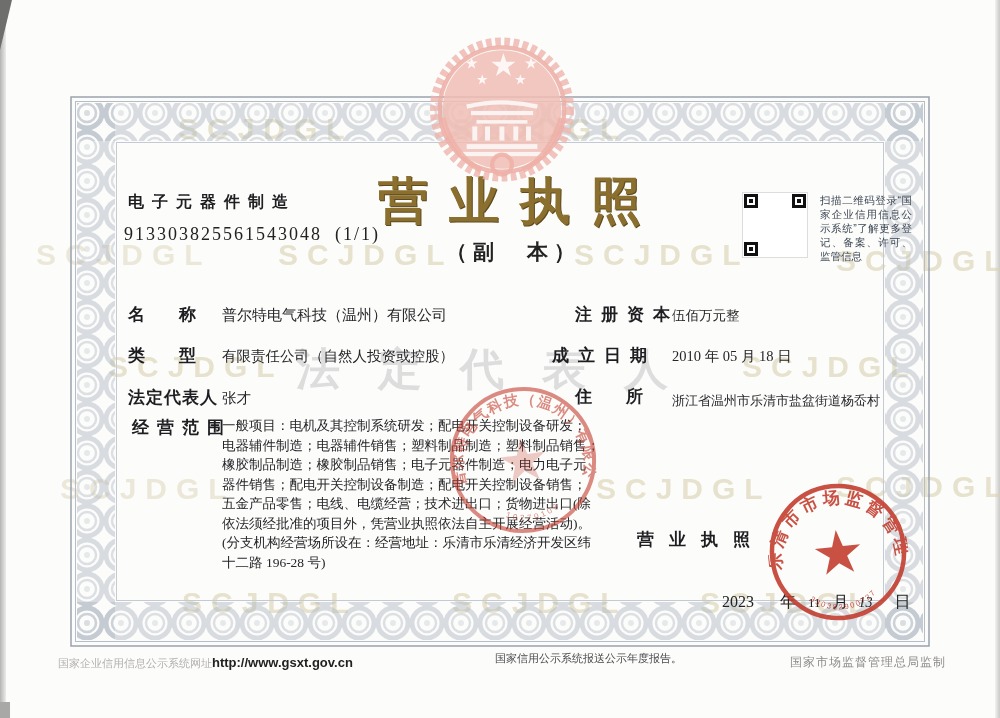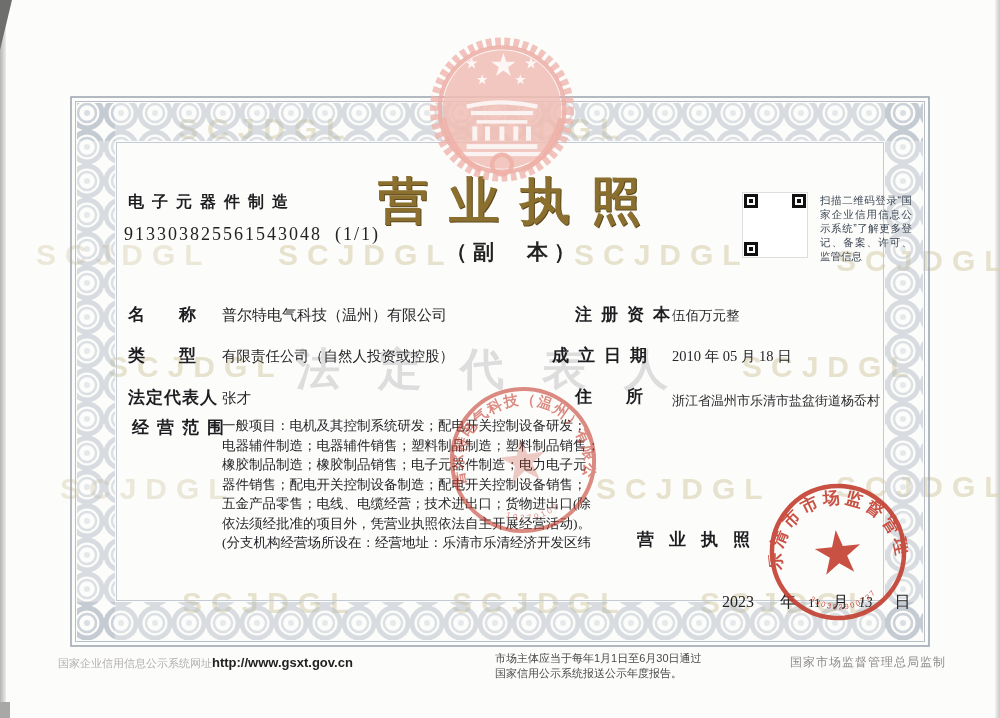--- a/index.html
+++ b/index.html
@@ -153,20 +153,21 @@
 
 <span class="lbl ls-sm" style="left:132px;top:416px;">经营范围</span>
 <div class="abs scope-text">
   <div>一般项目：电机及其控制系统研发；配电开关控制设备研发；</div>
   <div>电器辅件制造；电器辅件销售；塑料制品制造；塑料制品销售；</div>
   <div>橡胶制品制造；橡胶制品销售；电子元器件制造；电力电子元</div>
   <div>器件销售；配电开关控制设备制造；配电开关控制设备销售；</div>
   <div>五金产品零售；电线、电缆经营；技术进出口；货物进出口(除</div>
   <div>依法须经批准的项目外，凭营业执照依法自主开展经营活动)。</div>
   <div>(分支机构经营场所设在：经营地址：乐清市乐清经济开发区纬</div>
+  <div>十二路 196-28 号)</div>
 </div>
 
 <span class="lbl ls-med" style="left:575px;top:303px;">注册资本</span>
 <span class="val" style="left:672px;top:307px;font-size:13.5px;">伍佰万元整</span>
 
 <span class="lbl ls-med" style="left:552px;top:344px;">成立日期</span>
 <span class="val" style="left:672px;top:347px;">2010 年 05 月 18 日</span>
 
 <span class="lbl ls-wide" style="left:575px;top:385px;">住所</span>
 <span class="val" style="left:672px;top:392px;font-size:13px;">浙江省温州市乐清市盐盆街道杨岙村</span>
@@ -213,16 +214,15 @@
     <text font-size="7.5" fill="#c23a2c" letter-spacing="2">
       <textPath href="#arcRb" startOffset="8%">330382900727</textPath>
     </text>
   </svg>
 </div>
 
 <div class="abs foot-left">
   <span>国家企业信用信息公示系统网址</span><b>http://www.gsxt.gov.cn</b>
 </div>
 <div class="abs foot-mid">
-  <div>市场主体应当于每年1月1日至6月30日通过</div>
   <div>国家信用公示系统报送公示年度报告。</div>
 </div>
 <div class="abs foot-right">国家市场监督管理总局监制</div>
 
 </body></html>

